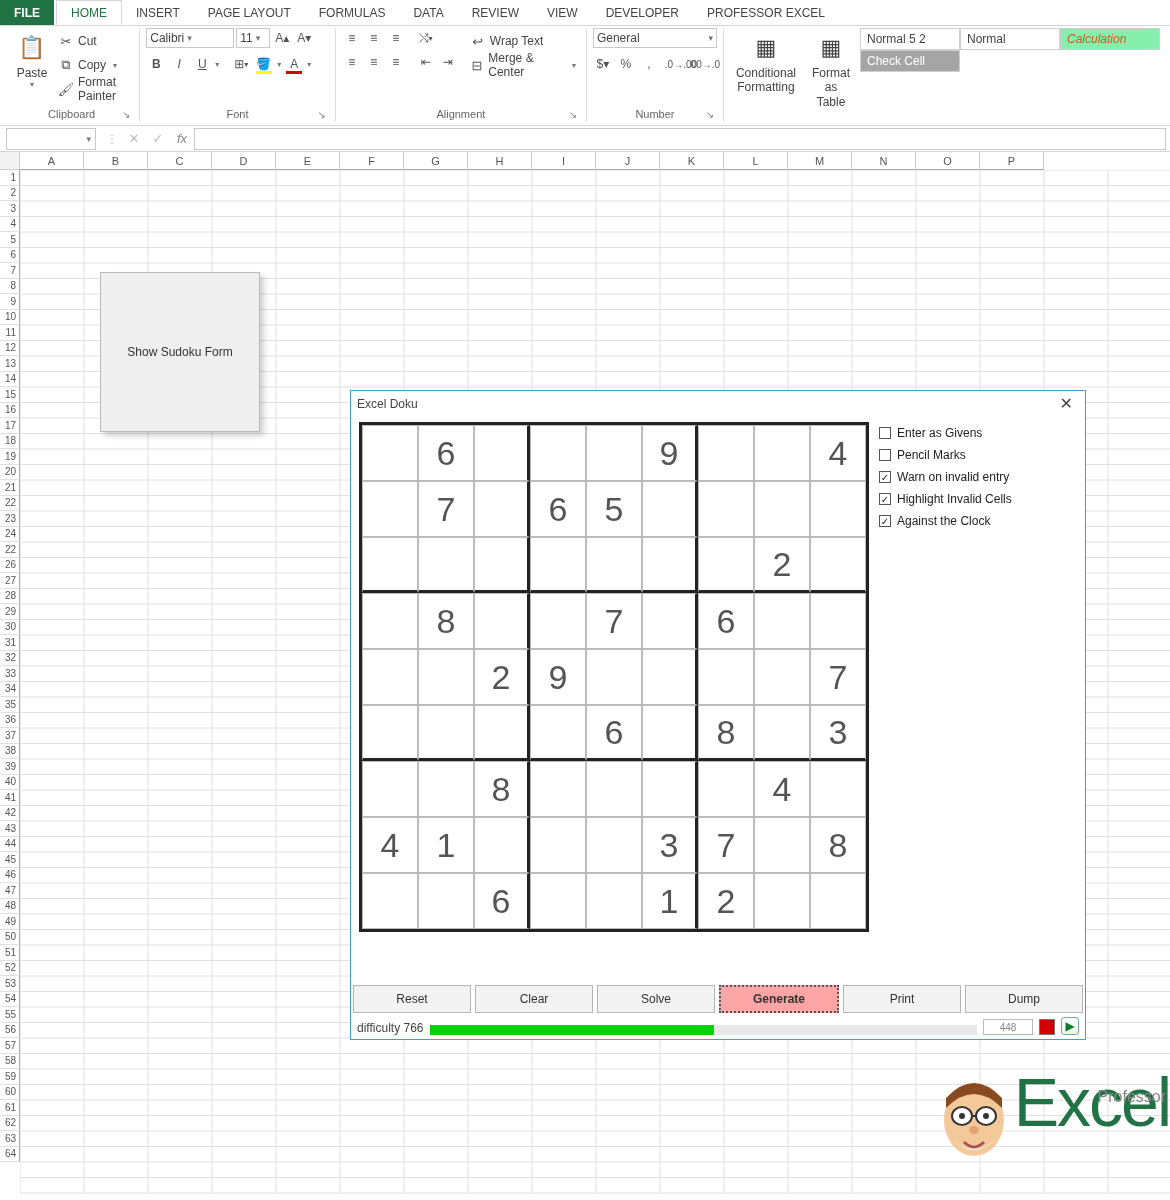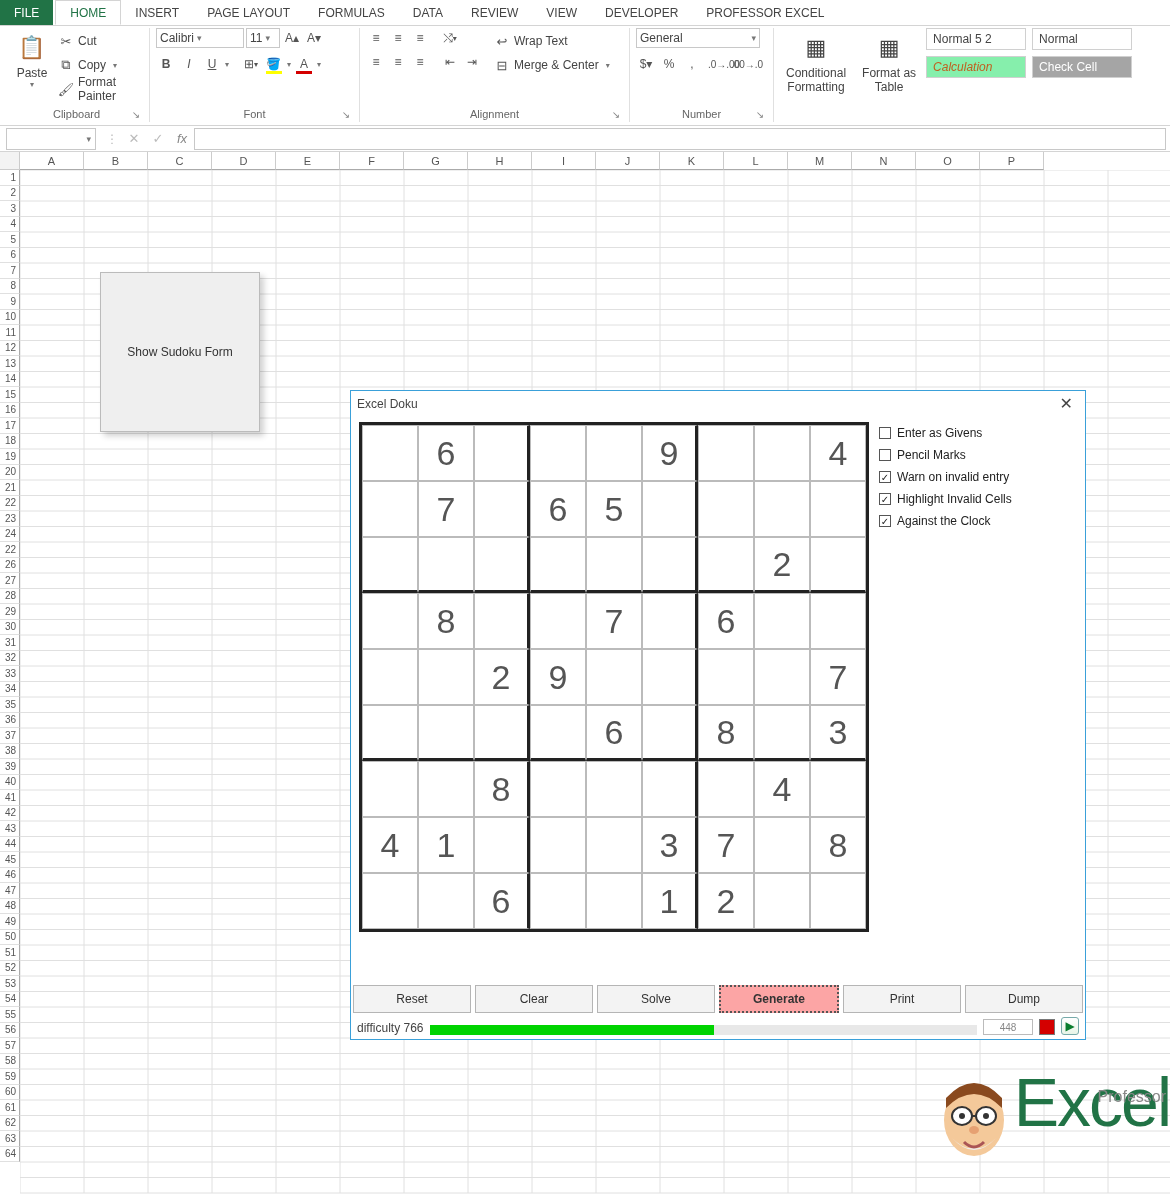--- a/index.html
+++ b/index.html
@@ -1,20 +1,20 @@
 <!DOCTYPE html>
 <html><head>
 <meta charset="utf-8">
 <style>
   * { box-sizing: border-box; }
   body { margin:0; padding:0; font-family: "Segoe UI", Tahoma, sans-serif; font-size:12px; background:#fff; width:1170px; height:1200px; overflow:hidden; position:relative; color:#444;}
   
   .ribbon-tabs { display:flex; align-items:stretch; height:26px; border-bottom:1px solid #d4d4d4; }
   .ribbon-tab { padding:0 14px; display:flex; align-items:center; color:#444; cursor:pointer; font-size:12px; }
-  .ribbon-tab.file { background:#217346; color:#fff; padding:0 14px; margin-right:2px; }
+  .ribbon-tab.file { background:#217346; color:#fff; padding:0 14px; margin-right:2px;font-weight:bold; }
   .ribbon-tab.active { border:1px solid #d4d4d4; border-bottom:1px solid #fff; color:#217346; background:#fff; }
   
   .ribbon { display:flex; align-items:flex-start; height:100px; border-bottom:1px solid #d4d4d4; background:#fff; padding:2px 4px 0 4px;}
   .ribbon-group { display:flex; flex-direction:column; justify-content:space-between; height:94px; border-right:1px solid #e0e0e0; padding:0 6px; position:relative;}
   .ribbon-group-label { text-align:center; font-size:11px; color:#666; padding:1px 0 2px 0; position:relative;}
   .dboxlauncher { position:absolute; right:0; bottom:0; width:14px; height:14px; color:#888; font-size:10px; line-height:14px;}
   .rg-body { flex:1; display:flex; align-items:flex-start; }
   .bigbtn { display:flex; flex-direction:column; align-items:center; justify-content:center; padding:4px 6px; color:#444; text-align:center; line-height:1.2; }
   .bigbtn .icon { width:32px; height:32px; display:flex; align-items:center; justify-content:center; font-size:22px; margin-bottom:2px;}
   .smallbtns { display:flex; flex-direction:column; gap:2px; padding:2px 0;}
@@ -201,21 +201,21 @@
       <div class="bigbtn">
         <span class="icon">▦</span>
         <span style="white-space:pre-line">Conditional
 Formatting</span>
       </div>
       <div class="bigbtn">
         <span class="icon">▦</span>
         <span style="white-space:pre-line">Format as
 Table</span>
       </div>
-      <div style="display:grid;grid-template-columns:1fr 1fr;gap:6px;">
+      <div style="display:grid;grid-template-columns:1fr 1fr 1fr;gap:0;">
         <div class="style-cell">Normal 5 2</div>
         <div class="style-cell">Normal</div>
         <div class="style-cell calc">Calculation</div>
         <div class="style-cell check">Check Cell</div>
       </div>
     </div>
     <div class="ribbon-group-label"></div>
   </div>
 </div>
 

